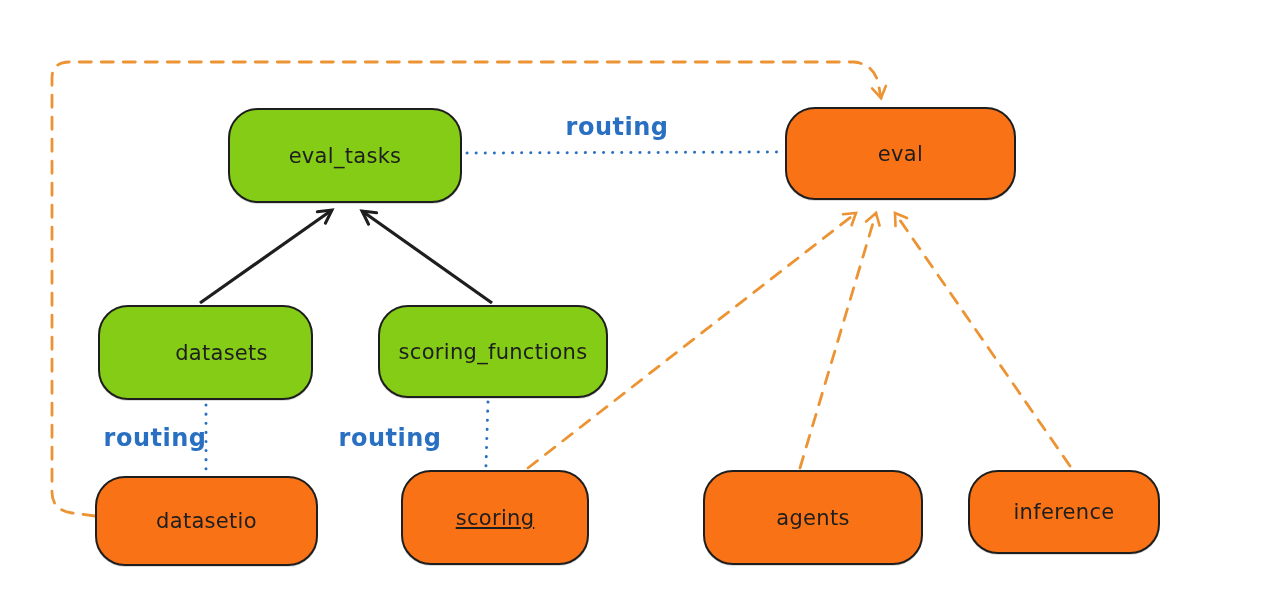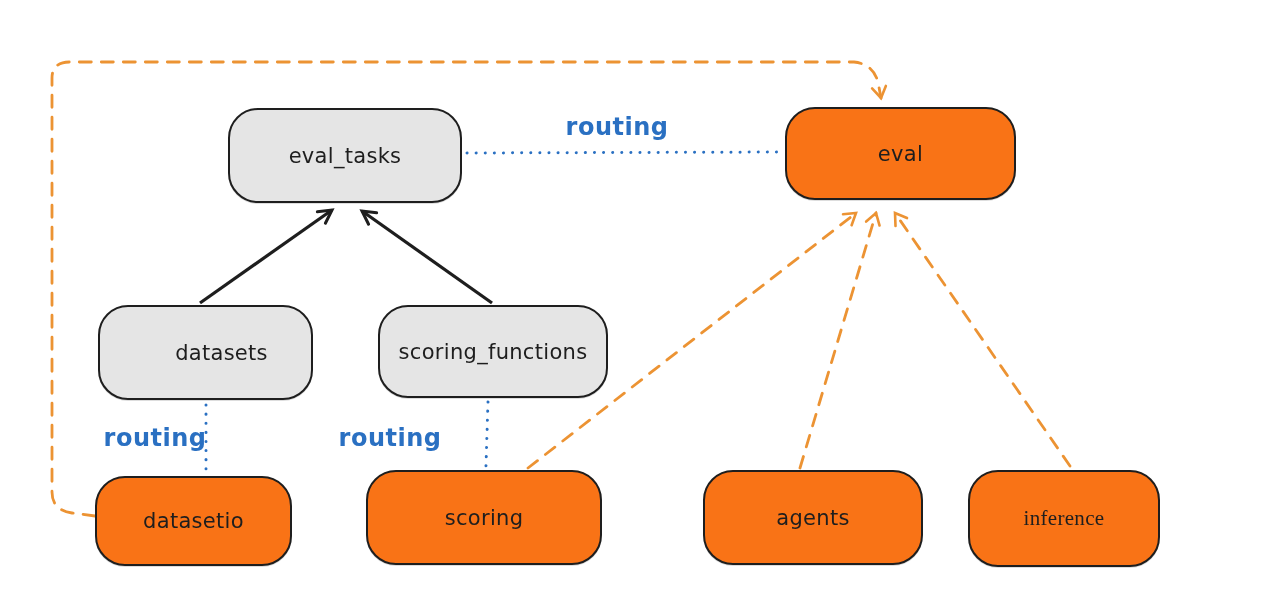--- a/index.html
+++ b/index.html
@@ -8,36 +8,36 @@
     font-family:"DejaVu Sans", sans-serif; overflow:hidden;
   }
   .edges { position:absolute; left:0; top:0; width:1280px; height:596px; }
   .node {
     position:absolute; box-sizing:border-box;
     border:2.6px solid #1e1e1e; border-radius:30px;
     display:flex; align-items:center; justify-content:center;
     font-size:21px; color:#1e1e1e; letter-spacing:0.3px;
     box-shadow:0 1px 0 rgba(30,30,30,0.15);
   }
-  .node.blue  { background:#e5e5e5; }
+  .node.blue  { background:#84cc16; }
   .node.green { background:#f97316; }
   .edge-label {
     position:absolute; transform:translateX(-50%);
     color:#2a70c2; font-size:24px; font-weight:600; letter-spacing:0.5px;
     white-space:nowrap;
   }
   
   #n-eval_tasks        { left:228px; top:108px; width:234px; height:95px; }
   #n-eval              { left:785px; top:107px; width:231px; height:93px; }
   #n-datasets          { left:98px;  top:305px; width:215px; height:95px;padding-left:32px; }
   #n-scoring_functions { left:378px; top:305px; width:230px; height:93px;text-align:right; }
-  #n-datasetio         { left:95px;  top:476px; width:197px; height:90px; }
-  #n-scoring           { left:366px; top:470px; width:236px; height:95px; }
+  #n-datasetio         { left:95px;  top:476px; width:223px; height:90px; }
+  #n-scoring           { left:401px; top:470px; width:188px; height:95px;text-decoration:underline; }
   #n-agents            { left:703px; top:470px; width:220px; height:95px; }
-  #n-inference         { left:968px; top:470px; width:192px; height:97px;font-family:Liberation Serif, serif; }
+  #n-inference         { left:968px; top:470px; width:192px; height:84px; }
   #lbl-routing-top      { left:617px; top:113px; }
   #lbl-routing-datasets { left:155px; top:424px; }
   #lbl-routing-scoring  { left:390px; top:424px; }
 </style>
 </head>
 <body>
 
 <div class="canvas">
 
   <svg class="edges" viewBox="0 0 1280 596" xmlns="http://www.w3.org/2000/svg">

